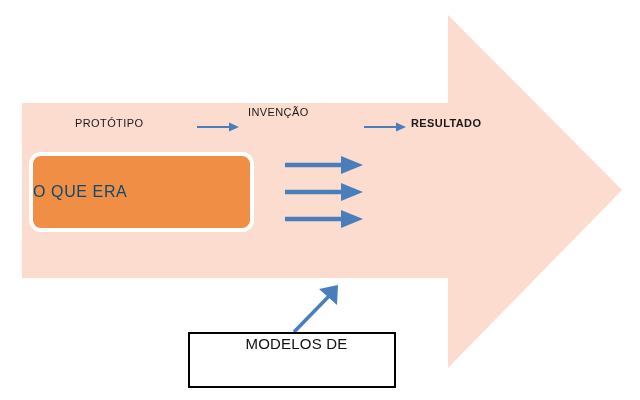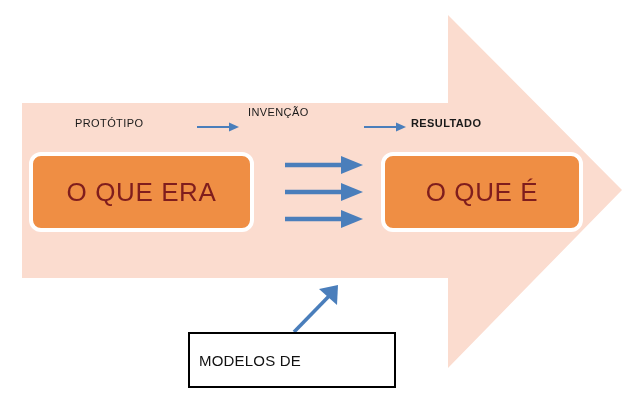--- a/index.html
+++ b/index.html
@@ -46,23 +46,23 @@
   #miniArrow2 { left: 363px; }
 
   .state-box {
     position: absolute;
     background: #ef8e44;
     border: 4px solid #ffffff;
     border-radius: 12px;
     box-sizing: border-box;
     display: flex;
     align-items: center;
-    justify-content: center;
-    color: #7f1d1d;
-    font-size: 26px;
+    justify-content: flex-start;
+    color: #0c4a6e;
+    font-size: 16px;
     letter-spacing: 0.6px;
     font-family: "Liberation Sans", sans-serif;
   }
   #boxWas {
     left: 29px;
     top: 152px;
     width: 225px;
     height: 80px;
   }
   #boxIs {
@@ -91,21 +91,21 @@
   #calloutBox {
     position: absolute;
     left: 188px;
     top: 332px;
     width: 208px;
     height: 56px;
     box-sizing: border-box;
     border: 2px solid #000000;
     background: #ffffff;
     display: flex;
-    flex-direction: column;
+    flex-direction: row;
     justify-content: center;
     padding-left: 9px;
   }
   .callout-line {
     font-size: 15px;
     line-height: 19px;
     color: #111111;
     letter-spacing: 0.2px;
     white-space: nowrap;
     font-family: "Liberation Sans", sans-serif;
@@ -148,23 +148,20 @@
     <g>
       <line x1="2" y1="40" x2="62" y2="40" stroke="#4a7ebb" stroke-width="4.5"></line>
       <polygon points="58,31 80,40 58,49" fill="#4a7ebb"></polygon>
     </g>
     <g>
       <line x1="2" y1="67" x2="62" y2="67" stroke="#4a7ebb" stroke-width="4.5"></line>
       <polygon points="58,58 80,67 58,76" fill="#4a7ebb"></polygon>
     </g>
   </svg>
 
-  <div class="state-box" id="boxIs">
-    <span>O QUE É</span>
-  </div>
 
   <svg id="calloutArrow" viewBox="0 0 60 58" xmlns="http://www.w3.org/2000/svg">
     <line x1="8" y1="52" x2="46" y2="13" stroke="#4a7ebb" stroke-width="3.6"></line>
     <polygon points="52,5 51,25 33,9" fill="#4a7ebb"></polygon>
   </svg>
 
   <div id="calloutBox">
     <div class="callout-line">MODELOS DE</div>
   </div>
 

